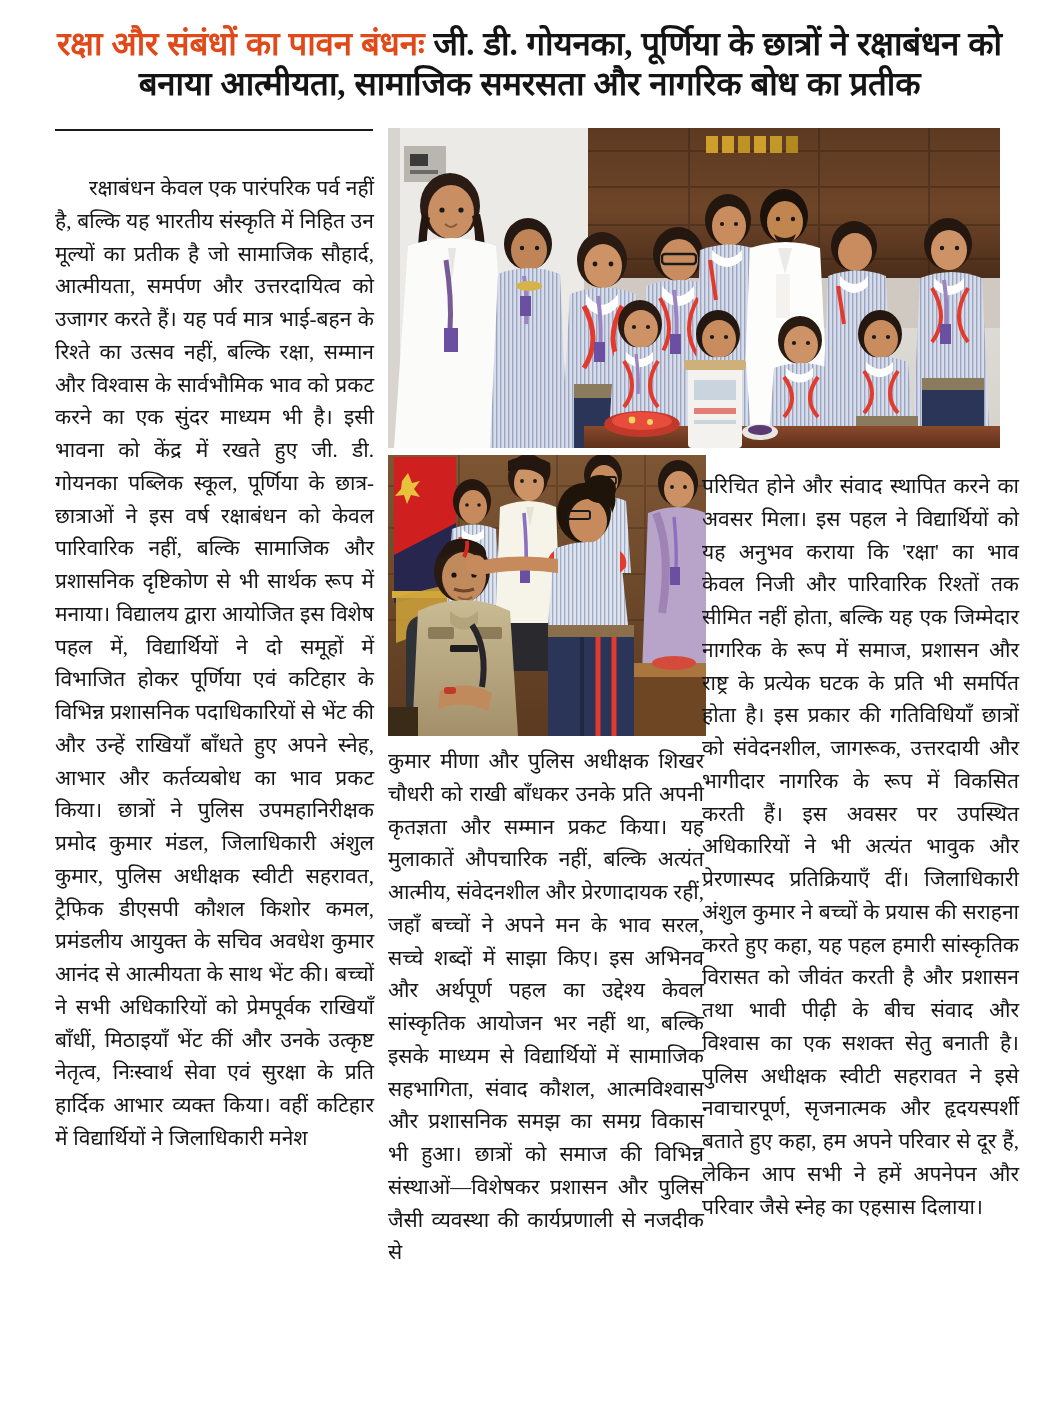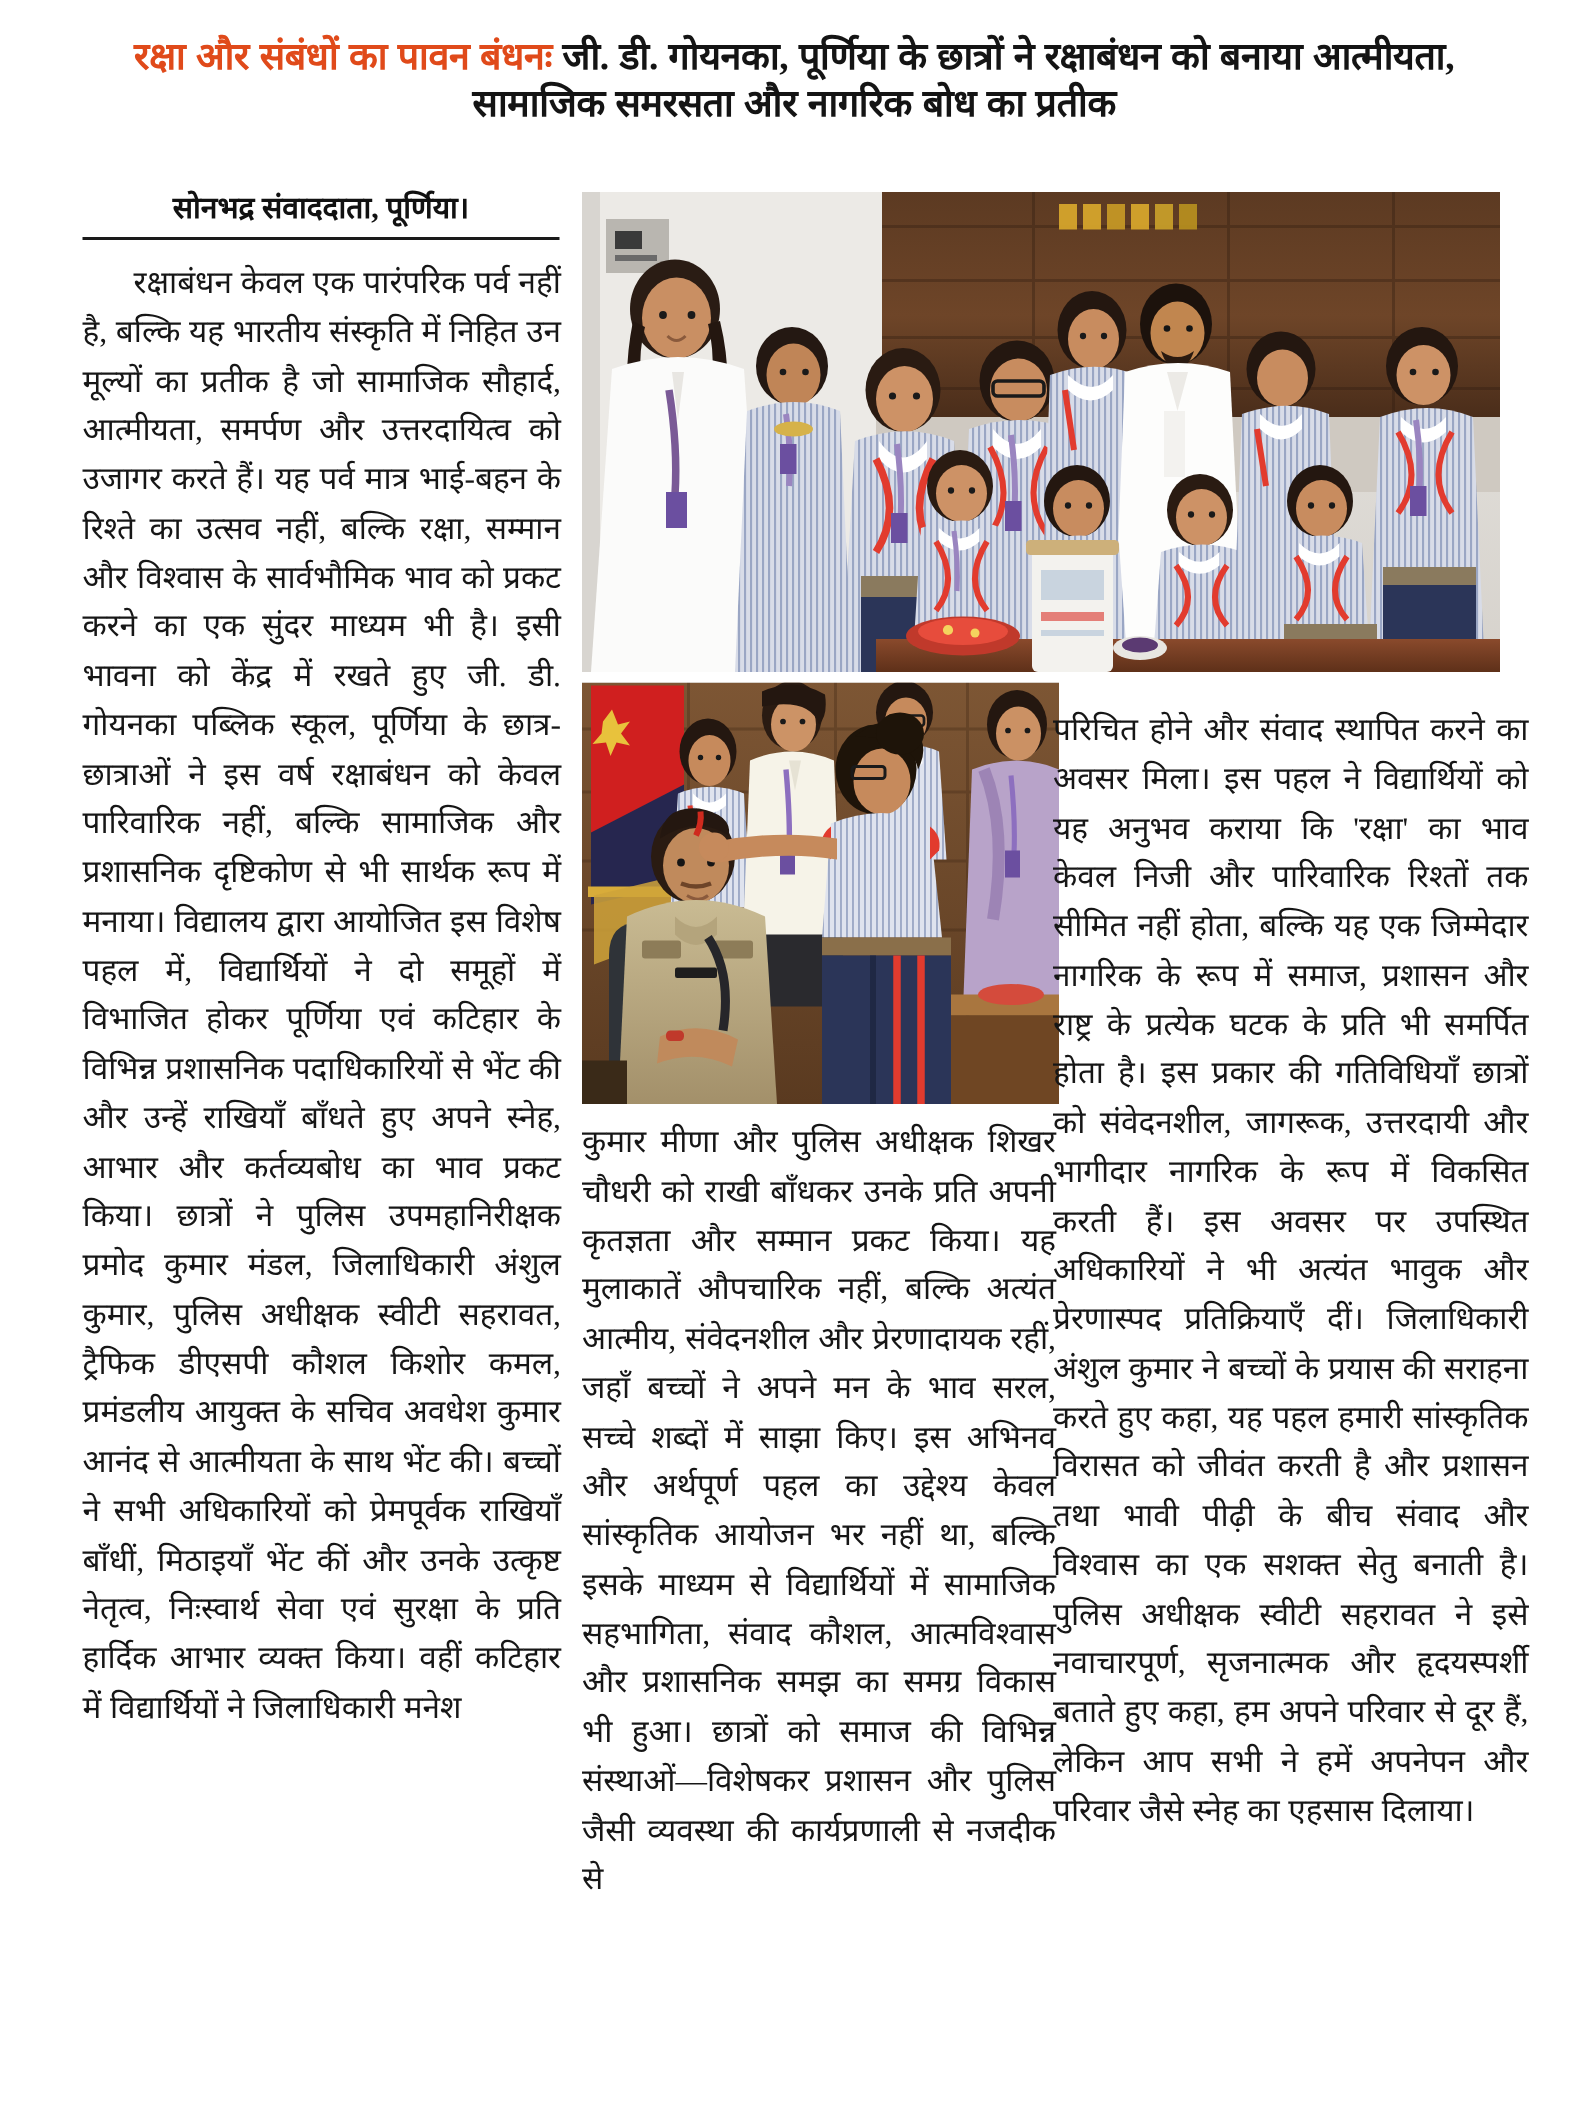--- a/index.html
+++ b/index.html
@@ -28,21 +28,21 @@
   
   .headline {
     position: absolute;
     left: 42px;
     top: 24px;
     width: 975px;
     text-align: center;
     line-height: 1.22;
     font-family: "Liberation Serif", "DejaVu Serif", serif;
     font-weight: 700;
-    font-size: 25px;
+    font-size: 33px;
     letter-spacing: -0.2px;
     color: #141414;
     word-spacing: 1px;
   }
   .headline .kicker {
     color: #e04a1a;
     font-weight: 700;
   }
   .headline .rest {
     color: #141414;
@@ -127,21 +127,20 @@
 </head>
 <body>
 
 <div class="page">
 
   <div class="headline">
     <span class="kicker">रक्षा और संबंधों का पावन बंधनः</span><span class="rest"> जी. डी. गोयनका, पूर्णिया के छात्रों ने रक्षाबंधन को बनाया आत्मीयता, सामाजिक समरसता और नागरिक बोध का प्रतीक</span>
   </div>
 
   <div class="byline-wrap">
-    <div class="byline">सोनभद्र संवाददाता, पूर्णिया।</div>
     <div class="byline-rule"></div>
   </div>
 
   <div class="photo photo-1">
     <svg viewBox="0 0 612 320" preserveAspectRatio="none">
       <defs>
         <linearGradient id="wallGrad" x1="0" y1="0" x2="0" y2="1">
           <stop offset="0%" stop-color="#e9e7e3"></stop>
           <stop offset="100%" stop-color="#d6d2cc"></stop>
         </linearGradient>

